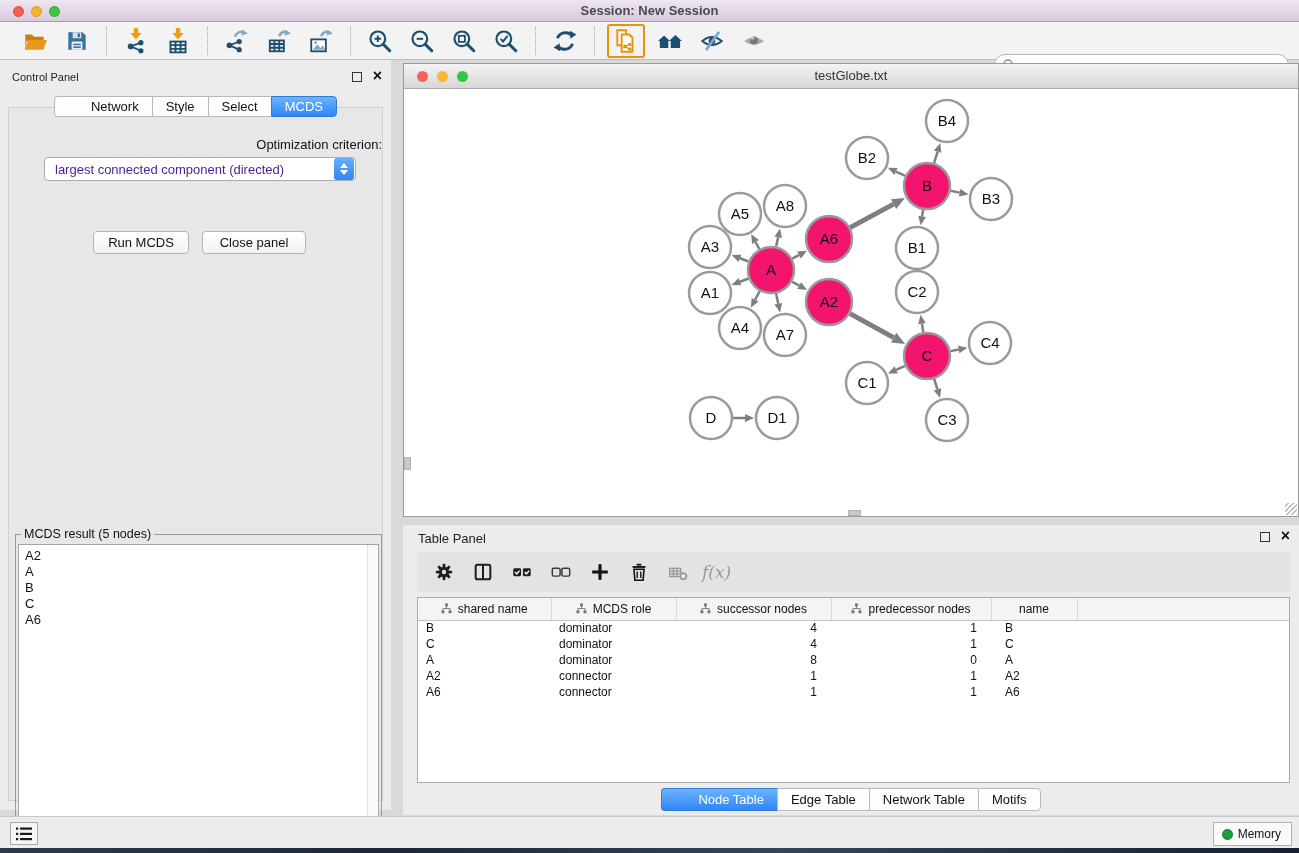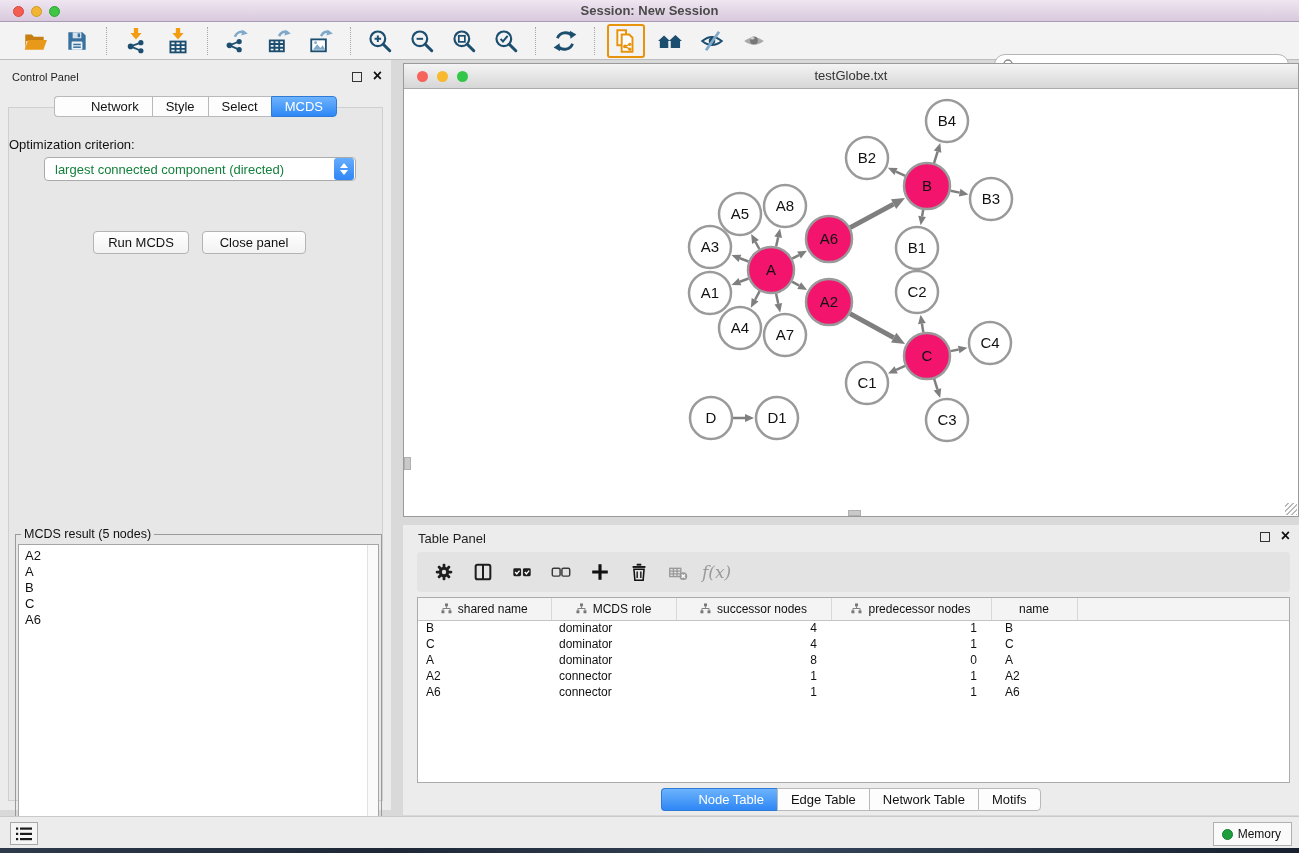--- a/index.html
+++ b/index.html
@@ -33,24 +33,24 @@
   .float-ic { width:10px; height:10px; border:1.5px solid #333; display:inline-block; }
   .close-ic { font-size:16px; font-weight:700; color:#111; line-height:12px; }
   #cp-float { right:29px; top:12px; } #cp-close { right:9px; top:10px; }
   #cp-tabs { left:0; top:36px; width:100%; display:flex; justify-content:center; z-index:3; }
   .tab { background:#fdfdfd; border:1px solid #b9b9b9; border-right:none; font-size:13px; color:#111;
     padding:3px 13px; height:21px; line-height:14px; }
   .tab:first-child { border-radius:4px 0 0 4px;padding-left:36px; }
   .tab:last-child { border-right:1px solid #b9b9b9; border-radius:0 4px 4px 0; }
   .tab.active { background:linear-gradient(#6db3fd,#2e87f5); color:#fff; border-color:#2e7ad6; }
   #cp-inner { left:8px; top:47px; width:375px; height:694px; background:#e7e7e7; border:1px solid #cfcfcf; }
-  #opt-label { width:100%; text-align:left; top:29px; font-size:13px; color:#111; }
+  #opt-label { width:100%; text-align:right; top:29px; font-size:13px; color:#111; }
   #criterion { left:35px; top:49px; width:312px; height:24px; background:#fff; border:1px solid #ababab;
     border-radius:4px; display:flex; align-items:center; }
-  #criterion .val { flex:1; font-size:13px; padding-left:10px; color:#15803d; white-space:nowrap; }
+  #criterion .val { flex:1; font-size:13px; padding-left:10px; color:#4c1d95; white-space:nowrap; }
   #criterion .stepper { width:20px; height:22px; border-radius:3px; margin-right:1px;
     background:linear-gradient(#66adfd,#2f86f6); display:flex; flex-direction:column; align-items:center; justify-content:center; gap:2px;}
   .btn { background:linear-gradient(#ffffff,#f2f2f2); border:1px solid #b4b4b4; border-radius:4px;
     font-size:13px; color:#111; height:23px; line-height:21px; text-align:center;margin-top:40px; }
   #run-btn { left:84px; top:83px; width:96px; }
   #closep-btn { left:193px; top:83px; width:104px; }
   #mcds-group { left:6px; top:396px; width:367px; height:342px; border:1px solid #9a9a9a;margin-top:30px; }
   #mcds-legend { top:-8px; left:5px; background:#e7e7e7; padding:0 3px; font-size:12.5px; color:#111; }
   #mcds-list { left:2px; top:9px; width:361px; height:329px; background:#fff; border:1px solid #a5a5a5; }
   #mcds-list ul { list-style:none; padding:3px 0 0 6px; }

